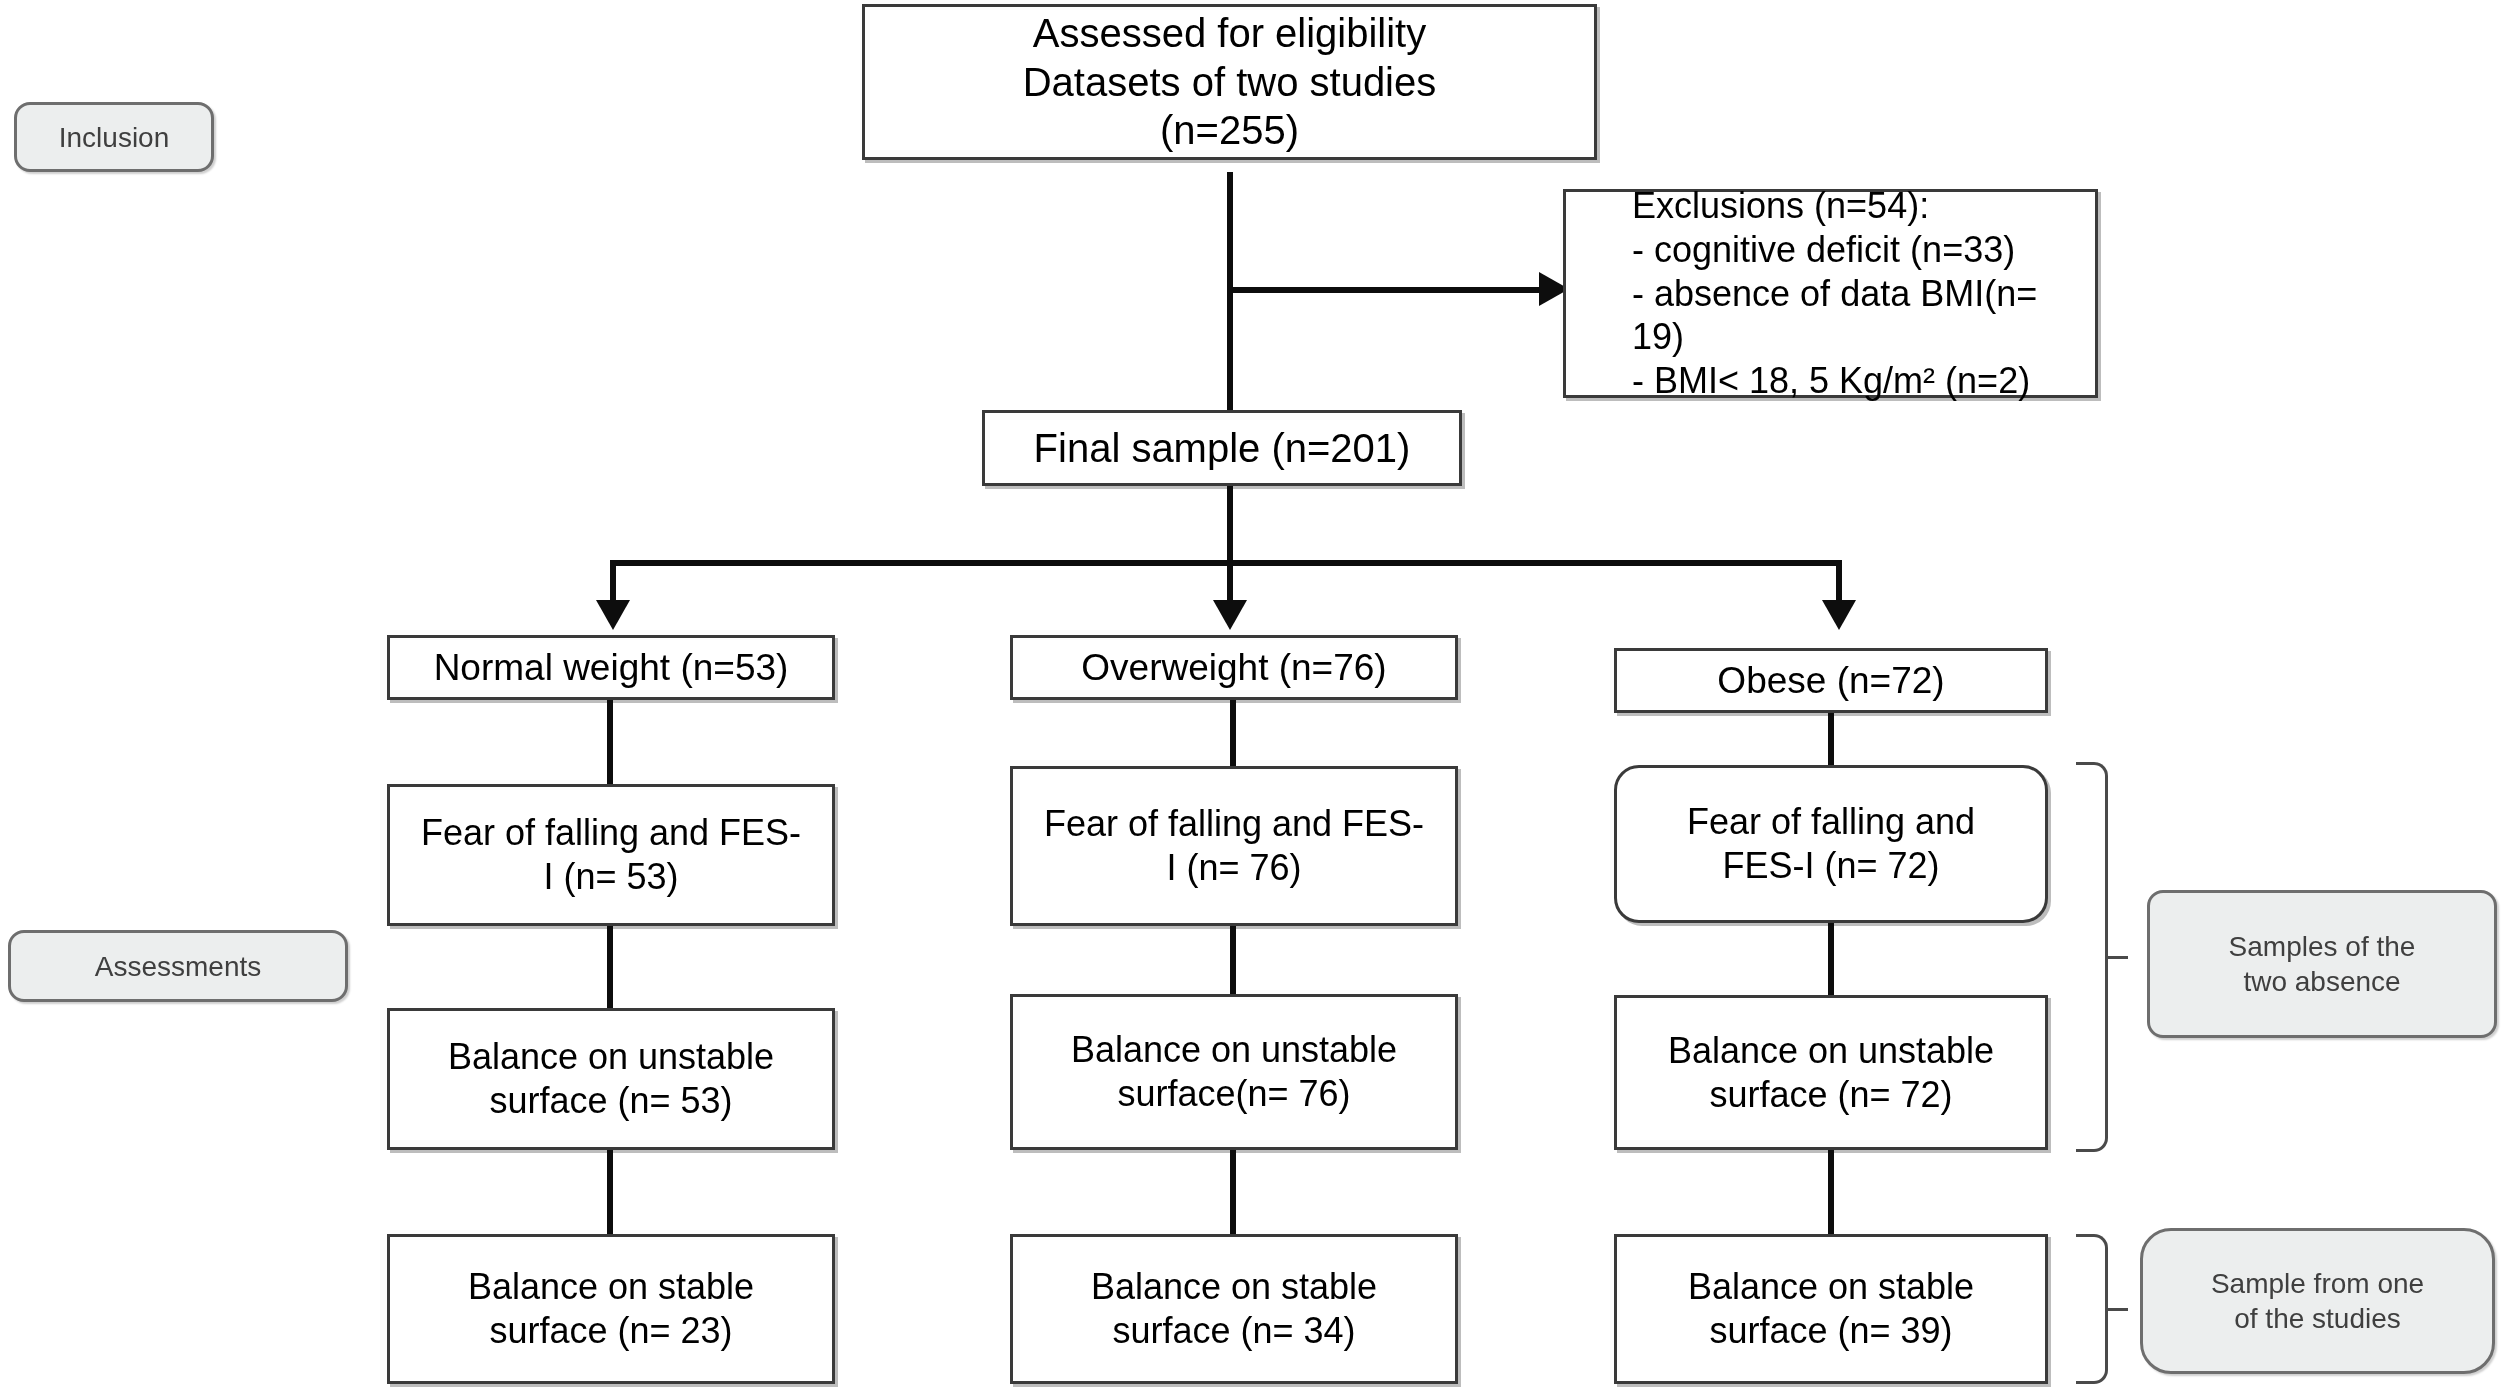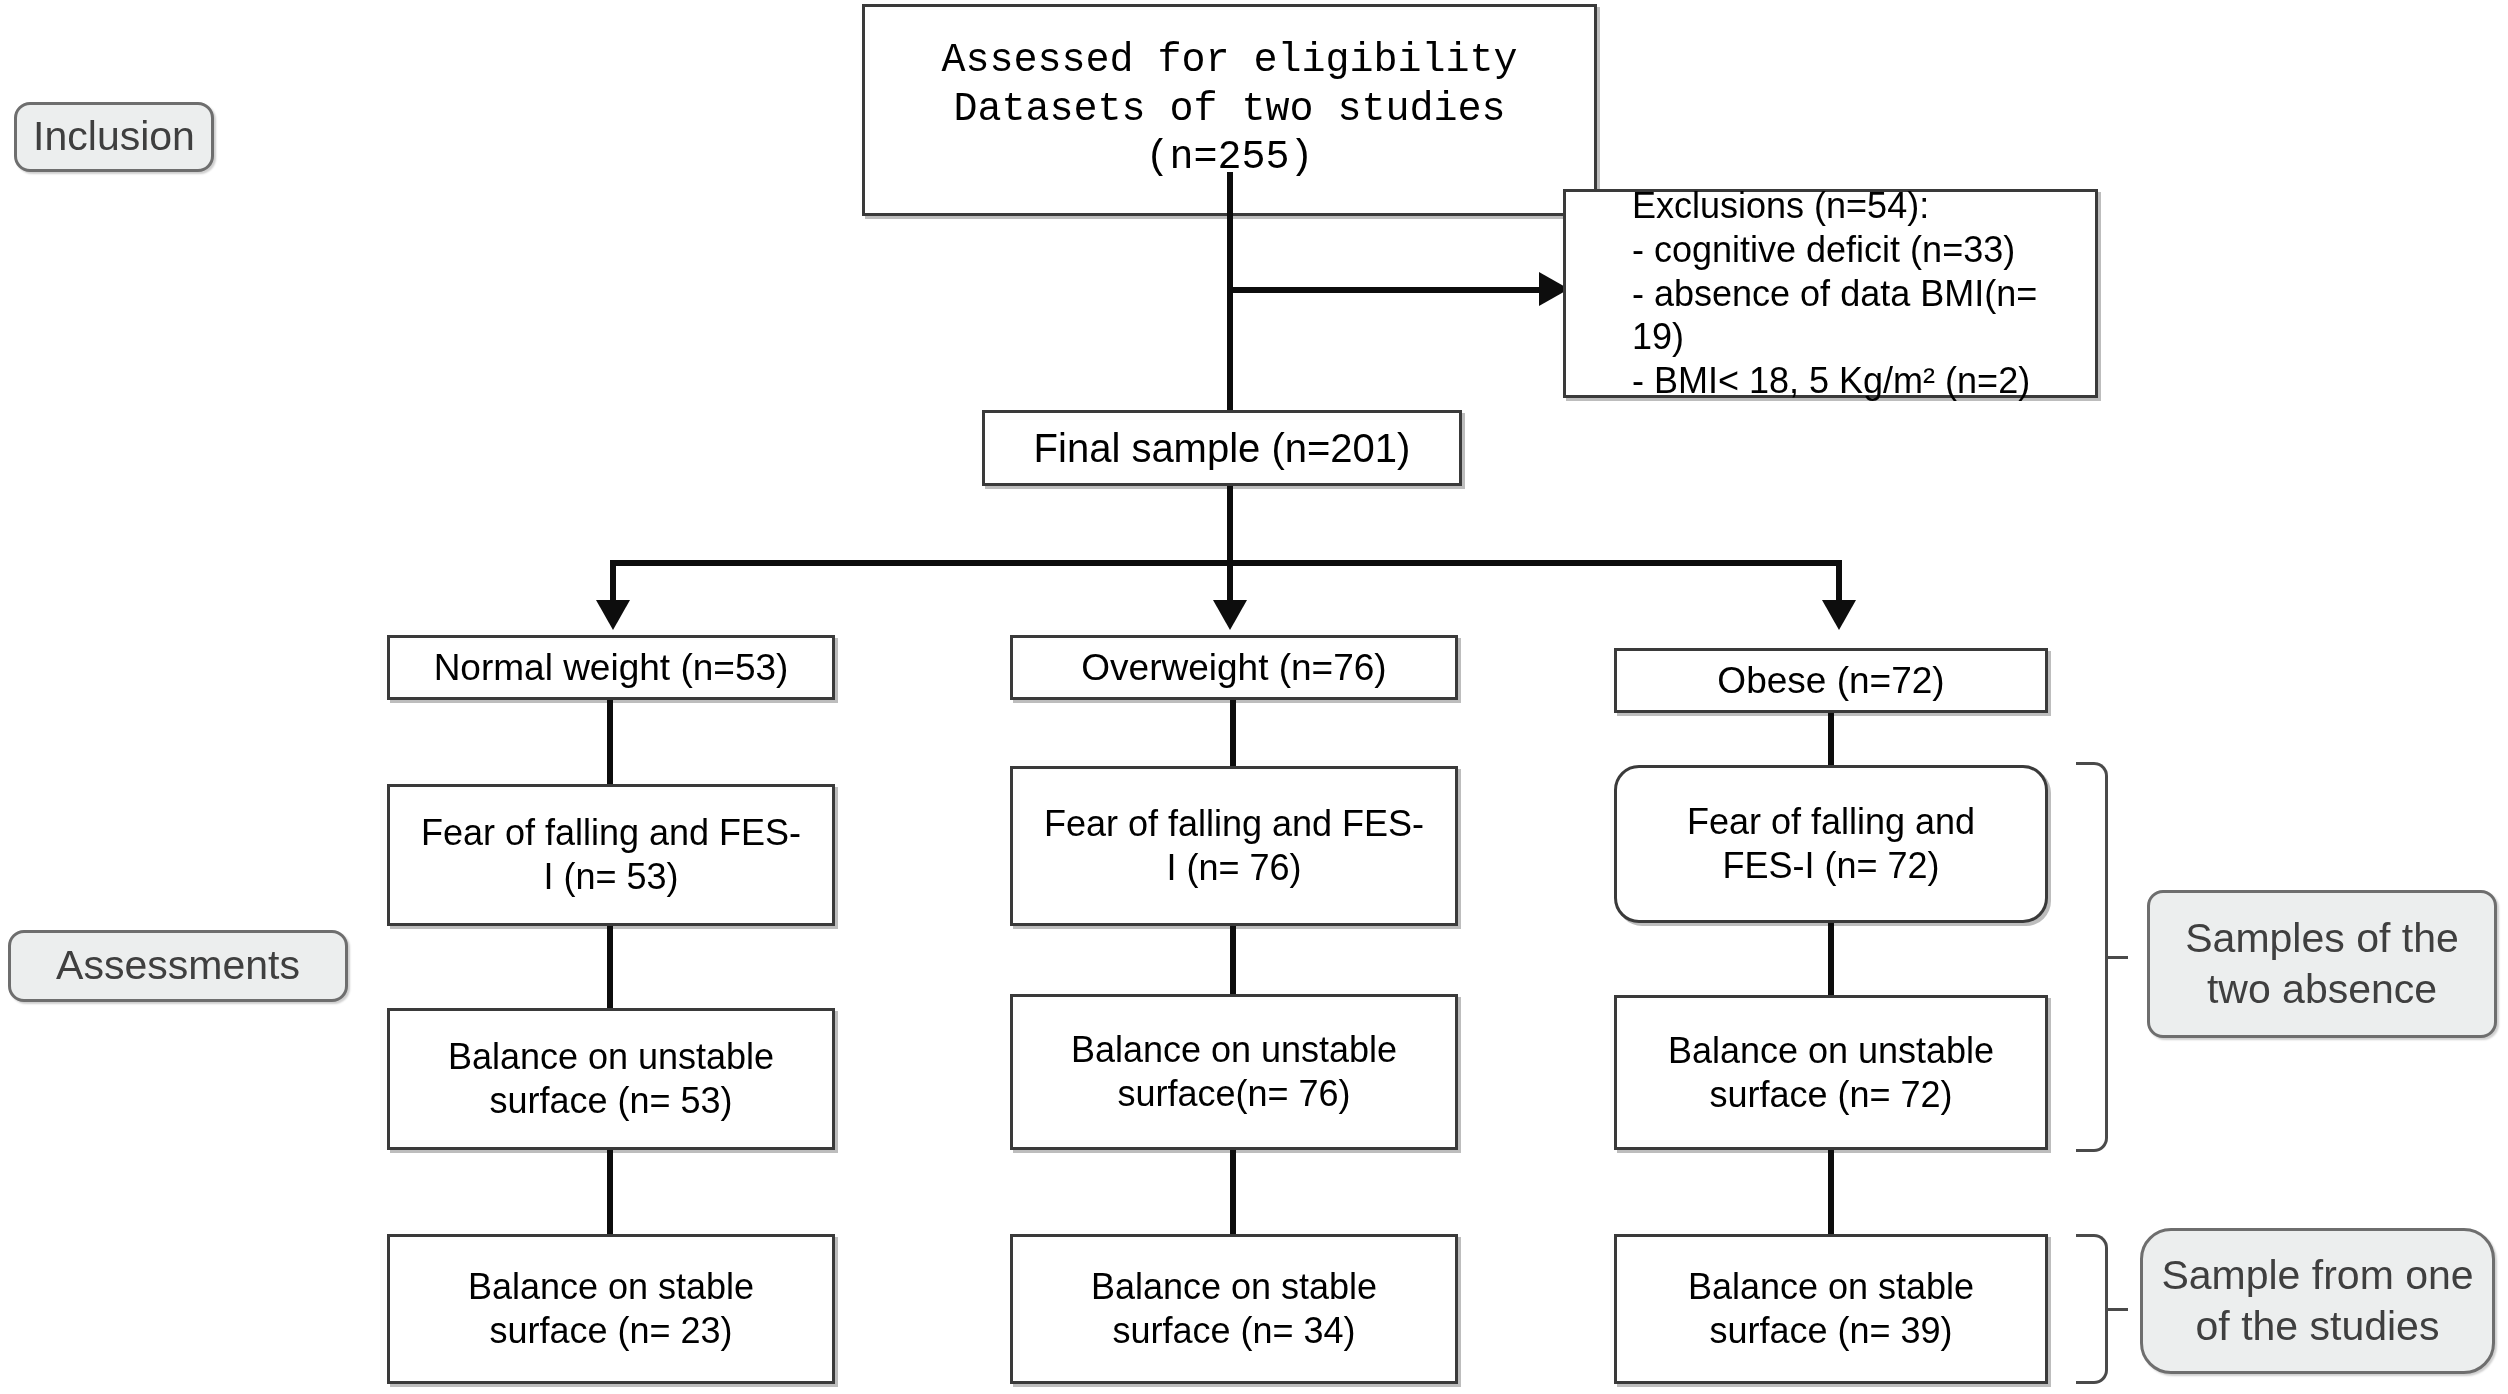--- a/index.html
+++ b/index.html
@@ -93,36 +93,36 @@
     height: 3px;
     background: #4a4a4a;
   }
 
   
   .fs-top   { font-size: 40px; }
   .fs-excl  { font-size: 36px; padding-left: 44px; }
   .fs-final { font-size: 40px; }
   .fs-grp   { font-size: 37px; }
   .fs-cell  { font-size: 36px; }
-  .fs-pill  { font-size: 41px; }
+  .fs-pill  { font-size: 28px; }
 </style>
 </head>
 <body>
 
 <div id="canvas">
 
   <div class="pill fs-pill" style="left:14px; top:102px; width:200px; height:70px;">
     <span class="txt">Inclusion</span>
   </div>
 
   <div class="pill fs-pill" style="left:8px; top:930px; width:340px; height:72px;">
     <span class="txt">Assessments</span>
   </div>
 
-  <div class="fbox fs-top" style="left:862px; top:4px; width:735px; height:212px;font-family:Liberation Mono, monospace;">
+  <div class="fbox fs-top" style="left:862px; top:4px; width:735px; height:156px;">
     <span class="txt">Assessed for eligibility
 Datasets of two studies
 (n=255)</span>
   </div>
 
   <div class="vline" style="left:1227px; top:172px; height:238px;"></div>
 
   <div class="hline" style="left:1227px; top:287px; width:315px;"></div>
   <div class="arrow-right" style="left:1539px; top:272px;"></div>
 

